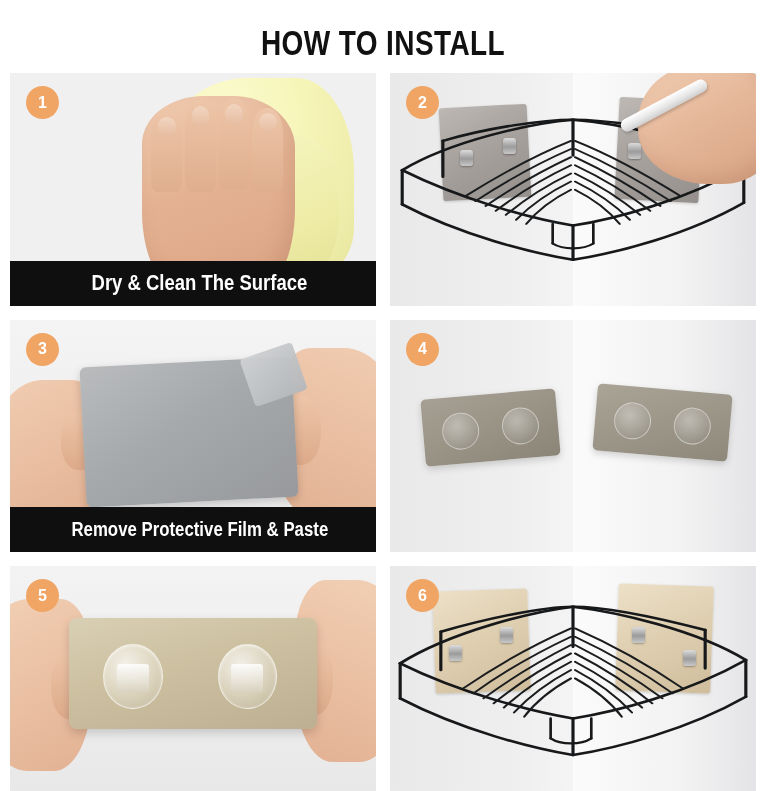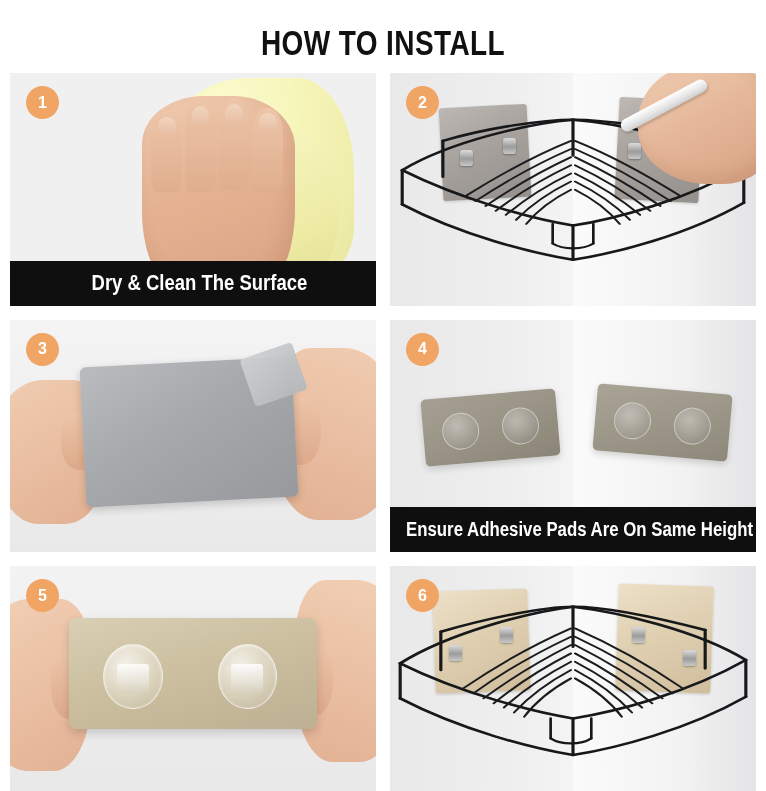--- a/index.html
+++ b/index.html
@@ -285,39 +285,39 @@
           <div class="thumb" style="right:6%;top:22%;"></div>
         </div>
         <div class="handR">
           <div class="thumb" style="left:4%;top:28%;"></div>
         </div>
         <div class="filmcard">
           <div class="filmlift"></div>
         </div>
       </div>
       <div class="badge">3</div>
+      <div class="caption cap-sm">
+        <span>Remove Protective Film &amp; Paste</span>
+      </div>
     </div>
 
     <div class="panel">
       <div class="scene">
         <div class="wallsplit wl"></div>
         <div class="wallsplit wr"></div>
         <div class="padA">
           <div class="emboss" style="left:14%;"></div>
           <div class="emboss" style="left:58%;"></div>
         </div>
         <div class="padB">
           <div class="emboss" style="left:14%;"></div>
           <div class="emboss" style="left:58%;"></div>
         </div>
       </div>
       <div class="badge">4</div>
-      <div class="caption cap-sm">
-        <span>Ensure Adhesive Pads Are On Same Height</span>
-      </div>
     </div>
 
     <div class="panel">
       <div class="scene">
         <div class="p5bg"></div>
         <div class="handL5">
           <div class="thumb" style="right:2%;top:30%;"></div>
         </div>
         <div class="handR5">
           <div class="thumb" style="left:0%;top:34%;"></div>

